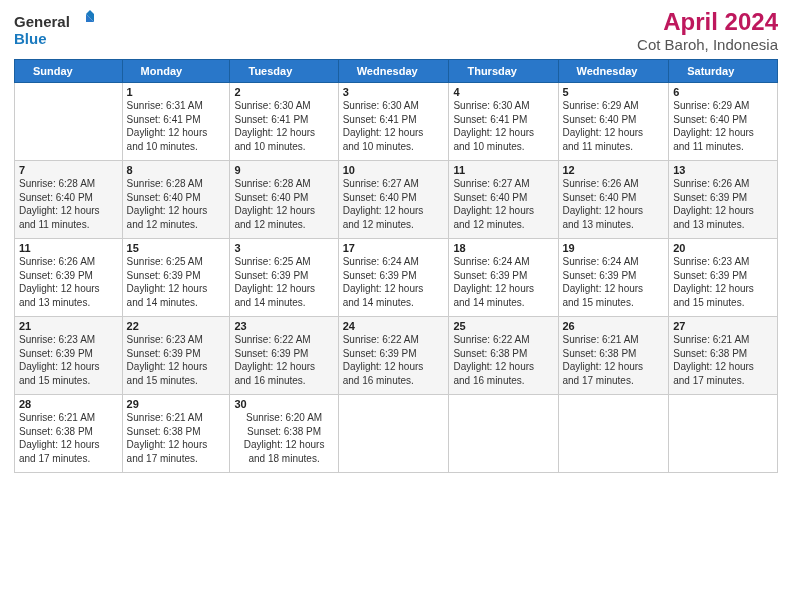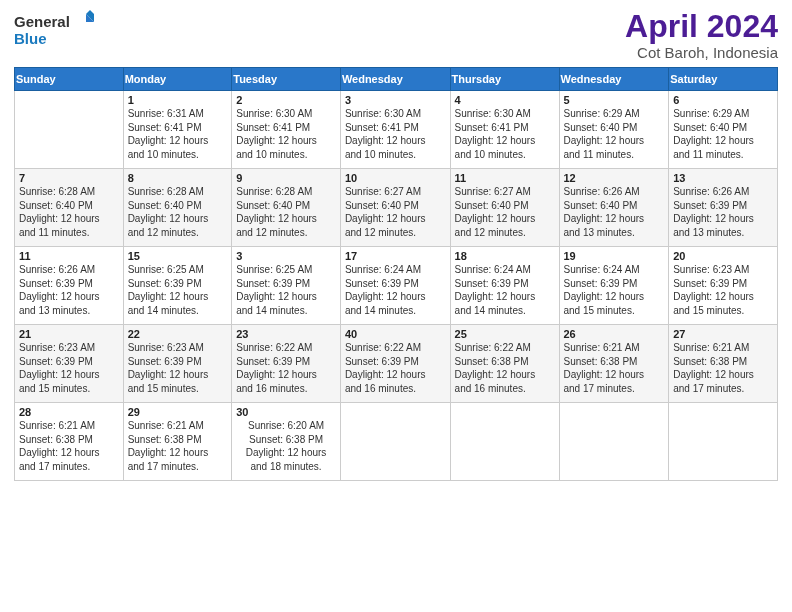--- a/index.html
+++ b/index.html
@@ -24,41 +24,41 @@
     }
     .logo {
       display: flex;
       align-items: center;
       gap: 4px;
     }
     .title-block {
       text-align: right;
     }
     .month-title {
-      font-size: 32px;
+      font-size: 24px;
       font-weight: bold;
-      color: #4c1d95;
+      color: #be185d;
       line-height: 1;
     }
     .subtitle {
       font-size: 15px;
       color: #555;
       margin-top: 2px;
     }
     .calendar-table {
       width: 100%;
       border-collapse: collapse;
       font-size: 9.5px;
     }
     .calendar-table th {
       background-color: #2977c9;
       color: #fff;
       font-size: 11px;
       font-weight: bold;
-      padding: 5px 1px;
+      padding: 5px 18px;
       text-align: left;
       border: 1px solid #1a5fa0;
     }
     .calendar-table td {
       border: 1px solid #ccc;
       vertical-align: top;
       padding: 3px 4px;
       width: 113px;
       height: 78px;
       background: #fff;
@@ -277,21 +277,21 @@
 and 15 minutes.</div>
           </td>
           <td>
             <div class="day-number">23</div>
             <div class="day-info" style="white-space: pre-line;">Sunrise: 6:22 AM
 Sunset: 6:39 PM
 Daylight: 12 hours
 and 16 minutes.</div>
           </td>
           <td>
-            <div class="day-number">40</div>
+            <div class="day-number">24</div>
             <div class="day-info" style="white-space: pre-line;">Sunrise: 6:22 AM
 Sunset: 6:39 PM
 Daylight: 12 hours
 and 16 minutes.</div>
           </td>
           <td>
             <div class="day-number">25</div>
             <div class="day-info" style="white-space: pre-line;">Sunrise: 6:22 AM
 Sunset: 6:38 PM
 Daylight: 12 hours

